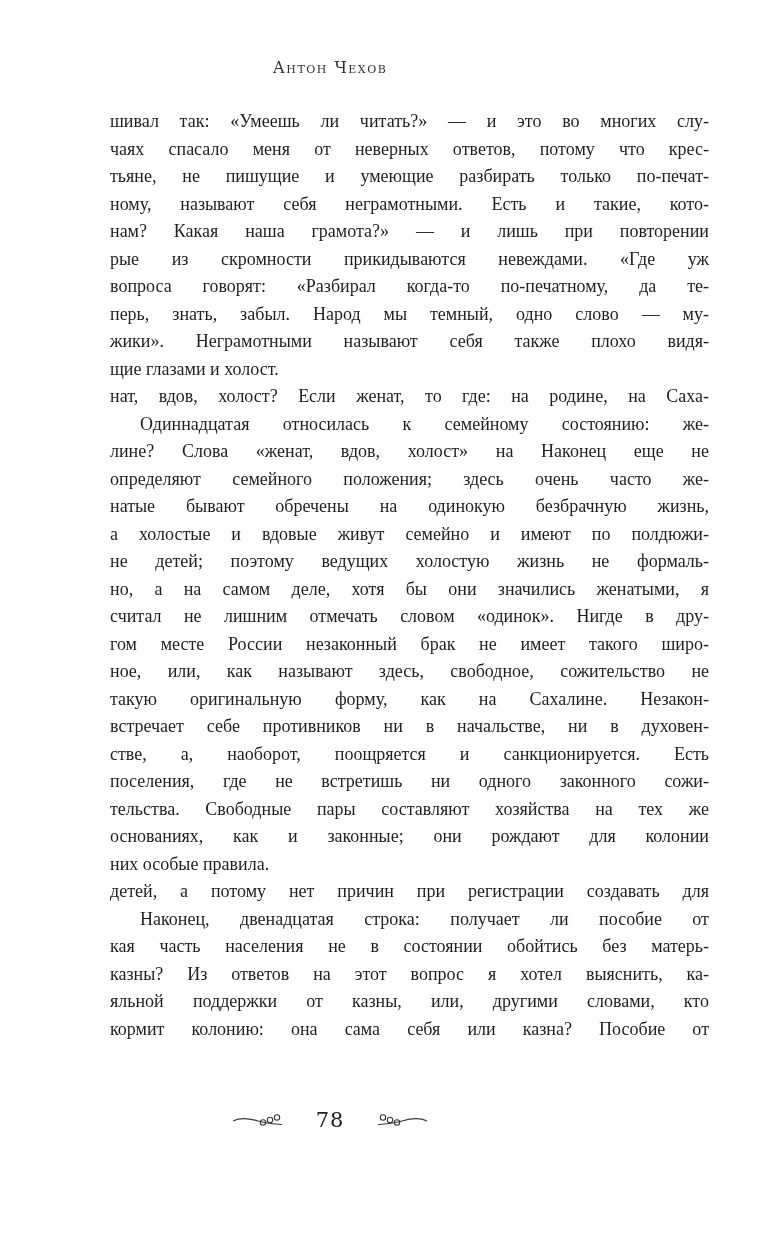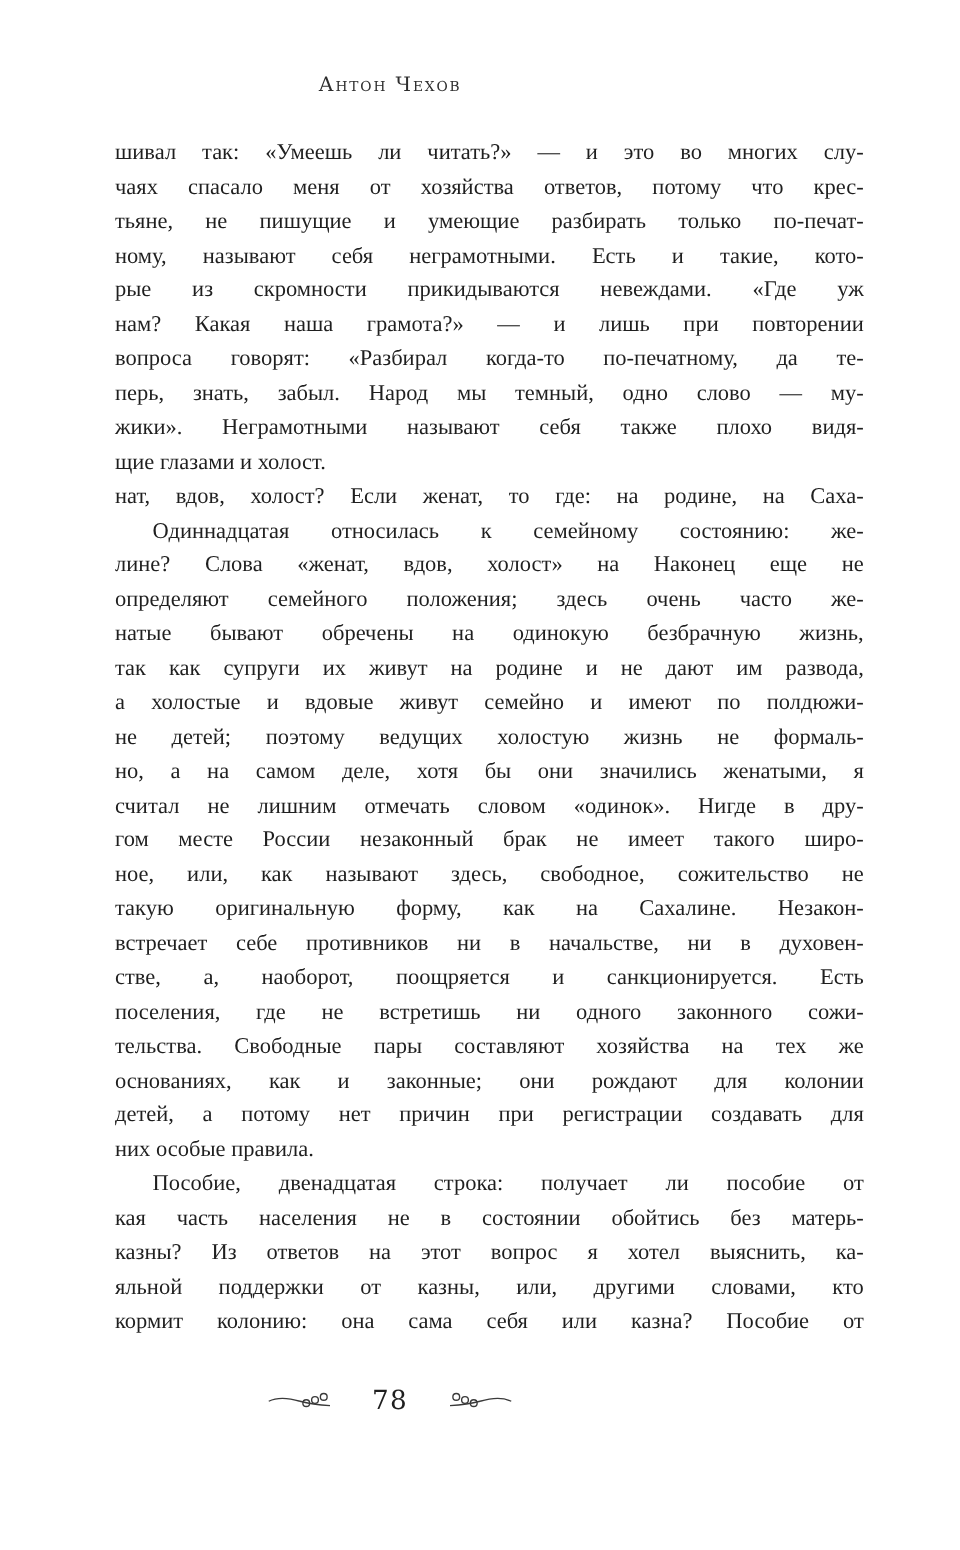--- a/index.html
+++ b/index.html
@@ -5,20 +5,21 @@
   html, body { margin: 0; padding: 0; }
   body {
     width: 768px; height: 1240px;
     font-family: "DejaVu Serif", "Liberation Serif", serif;
     overflow: hidden;
   }
   .page {
     position: relative;
     width: 624px; height: 1240px;
     box-sizing: border-box;
+    margin-left: 18px;
   }
   .running-head {
     position: absolute;
     top: 58px; left: 0; right: 0;
     text-align: center;
     font-size: 16px;
     font-variant: small-caps;
     letter-spacing: 1.5px;
   }
   .body-text {
@@ -57,54 +58,53 @@
 
 <div class="page" style="color: rgb(31, 31, 31);">
 
   <header class="running-head" style="color: rgb(46, 46, 46);">
     <span>Антон Чехов</span>
   </header>
 
   <main class="body-text">
       <div class="paragraph">
         <div class="line">шивал так: «Умеешь ли читать?» — и это во многих слу-</div>
-        <div class="line">чаях спасало меня от хозяйства ответов, потому что крес-</div>
+        <div class="line">чаях спасало меня от неверных ответов, потому что крес-</div>
         <div class="line">тьяне, не пишущие и умеющие разбирать только по-печат-</div>
         <div class="line">ному, называют себя неграмотными. Есть и такие, кото-</div>
+        <div class="line">нам? Какая наша грамота?» — и лишь при повторении</div>
         <div class="line">рые из скромности прикидываются невеждами. «Где уж</div>
-        <div class="line">нам? Какая наша грамота?» — и лишь при повторении</div>
         <div class="line">вопроса говорят: «Разбирал когда-то по-печатному, да те-</div>
         <div class="line">перь, знать, забыл. Народ мы темный, одно слово — му-</div>
         <div class="line">жики». Неграмотными называют себя также плохо видя-</div>
         <div class="line last-left">щие глазами и холост.</div>
       </div>
       <div class="paragraph">
         <div class="line">нат, вдов, холост? Если женат, то где: на родине, на Саха-</div>
         <div class="line indent">Одиннадцатая относилась к семейному состоянию: же-</div>
         <div class="line">лине? Слова «женат, вдов, холост» на Наконец еще не</div>
         <div class="line">определяют семейного положения; здесь очень часто же-</div>
         <div class="line">натые бывают обречены на одинокую безбрачную жизнь,</div>
-        <div class="line">так как супруги их живут на родине и не дают им развода,</div>
         <div class="line">а холостые и вдовые живут семейно и имеют по полдюжи-</div>
         <div class="line">не детей; поэтому ведущих холостую жизнь не формаль-</div>
         <div class="line">но, а на самом деле, хотя бы они значились женатыми, я</div>
         <div class="line">считал не лишним отмечать словом «одинок». Нигде в дру-</div>
         <div class="line">гом месте России незаконный брак не имеет такого широ-</div>
         <div class="line">ное, или, как называют здесь, свободное, сожительство не</div>
         <div class="line">такую оригинальную форму, как на Сахалине. Незакон-</div>
         <div class="line">встречает себе противников ни в начальстве, ни в духовен-</div>
         <div class="line">стве, а, наоборот, поощряется и санкционируется. Есть</div>
         <div class="line">поселения, где не встретишь ни одного законного сожи-</div>
         <div class="line">тельства. Свободные пары составляют хозяйства на тех же</div>
         <div class="line">основаниях, как и законные; они рождают для колонии</div>
+        <div class="line last-left">них особые правила.</div>
         <div class="line">детей, а потому нет причин при регистрации создавать для</div>
-        <div class="line last-left">них особые правила.</div>
       </div>
       <div class="paragraph">
-        <div class="line indent">Пособие, двенадцатая строка: получает ли пособие от</div>
+        <div class="line indent">Наконец, двенадцатая строка: получает ли пособие от</div>
         <div class="line">кая часть населения не в состоянии обойтись без матерь-</div>
         <div class="line">казны? Из ответов на этот вопрос я хотел выяснить, ка-</div>
         <div class="line">яльной поддержки от казны, или, другими словами, кто</div>
         <div class="line">кормит колонию: она сама себя или казна? Пособие от</div>
       </div>
     </main>
 
   <footer class="page-footer">
     <span class="orn">
       <svg width="56" height="16" viewBox="0 0 56 16" aria-hidden="true">

